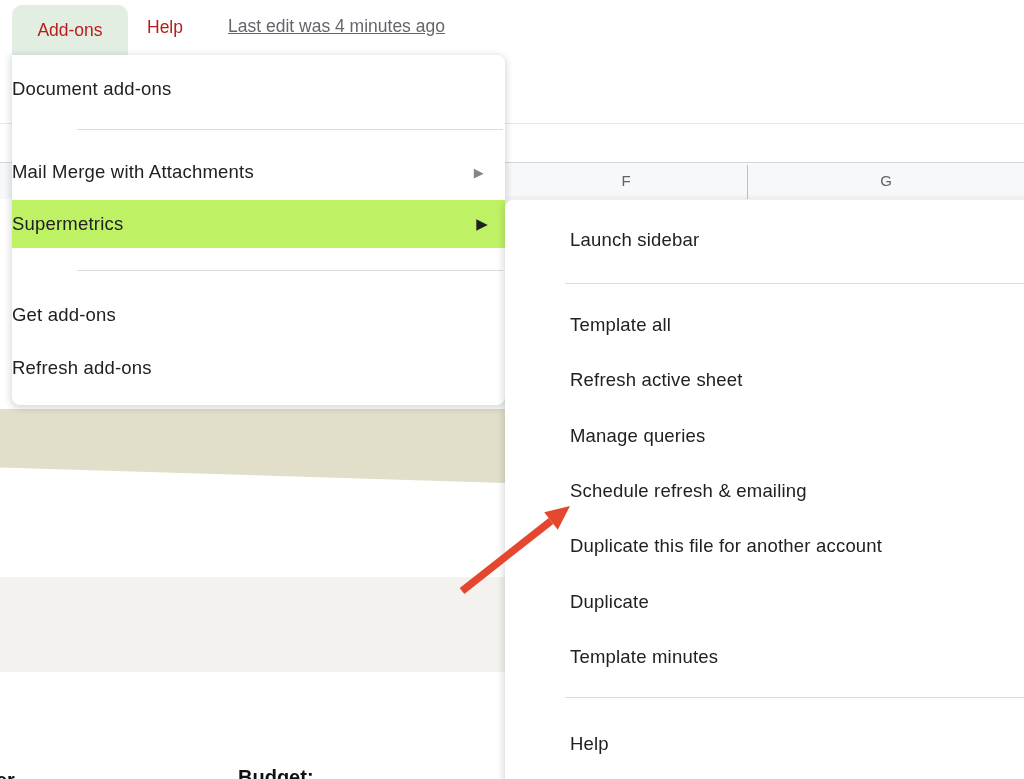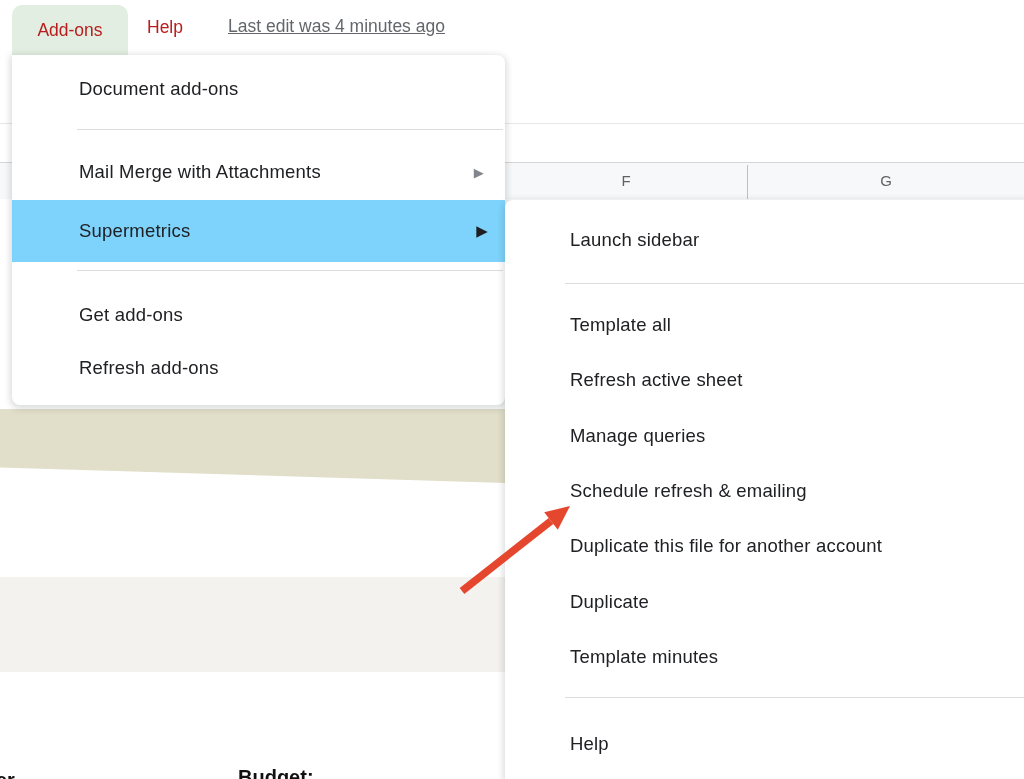--- a/index.html
+++ b/index.html
@@ -46,23 +46,23 @@
   .menu-addons{left:12px;width:116px;top:5px;height:50px;background:#e1eee1;border-radius:10px 10px 0 0;}
   .menu-help{left:134px;width:62px;}
   .last-edit{position:absolute;left:228px;top:0;height:52px;display:flex;align-items:center;
              font-size:17.5px;color:#63676b;text-decoration:underline;cursor:pointer;}
 
   
   .panel{background:#fff;box-shadow:0 2px 6px 2px rgba(60,64,67,.18);}
   .addons-menu{left:12px;top:55px;width:493px;height:350px;border-radius:0 8px 8px 8px;z-index:30;}
   .submenu{left:505px;top:200px;width:589px;height:579px;border-radius:8px 8px 0 0;z-index:40;}
   .mi{position:absolute;left:0;right:0;height:44px;display:flex;align-items:center;
-      padding-left:67px;font-size:18.5px;letter-spacing:.2px;color:#202124;cursor:pointer;box-sizing:border-box;}
+      font-size:18.5px;letter-spacing:.2px;color:#202124;cursor:pointer;box-sizing:border-box;}
   .submenu .mi{padding-left:65px;}
-  .mi.hl{background:#7dd3fc;height:62px;}
+  .mi.hl{background:#bef264;height:48px;}
   .sep{position:absolute;height:1px;background:#dcdcdc;}
   .addons-menu .sep{left:65px;right:2px;}
   .submenu .sep{left:60px;right:0;}
   .sub-arrow{position:absolute;font-size:13px;color:#80868b;}
   .sub-arrow.dark{color:#1f1f1f;font-size:15px;}
 
   
   .red-arrow{left:0;top:0;width:1024px;height:779px;z-index:50;pointer-events:none;}
 </style>
 </head>

